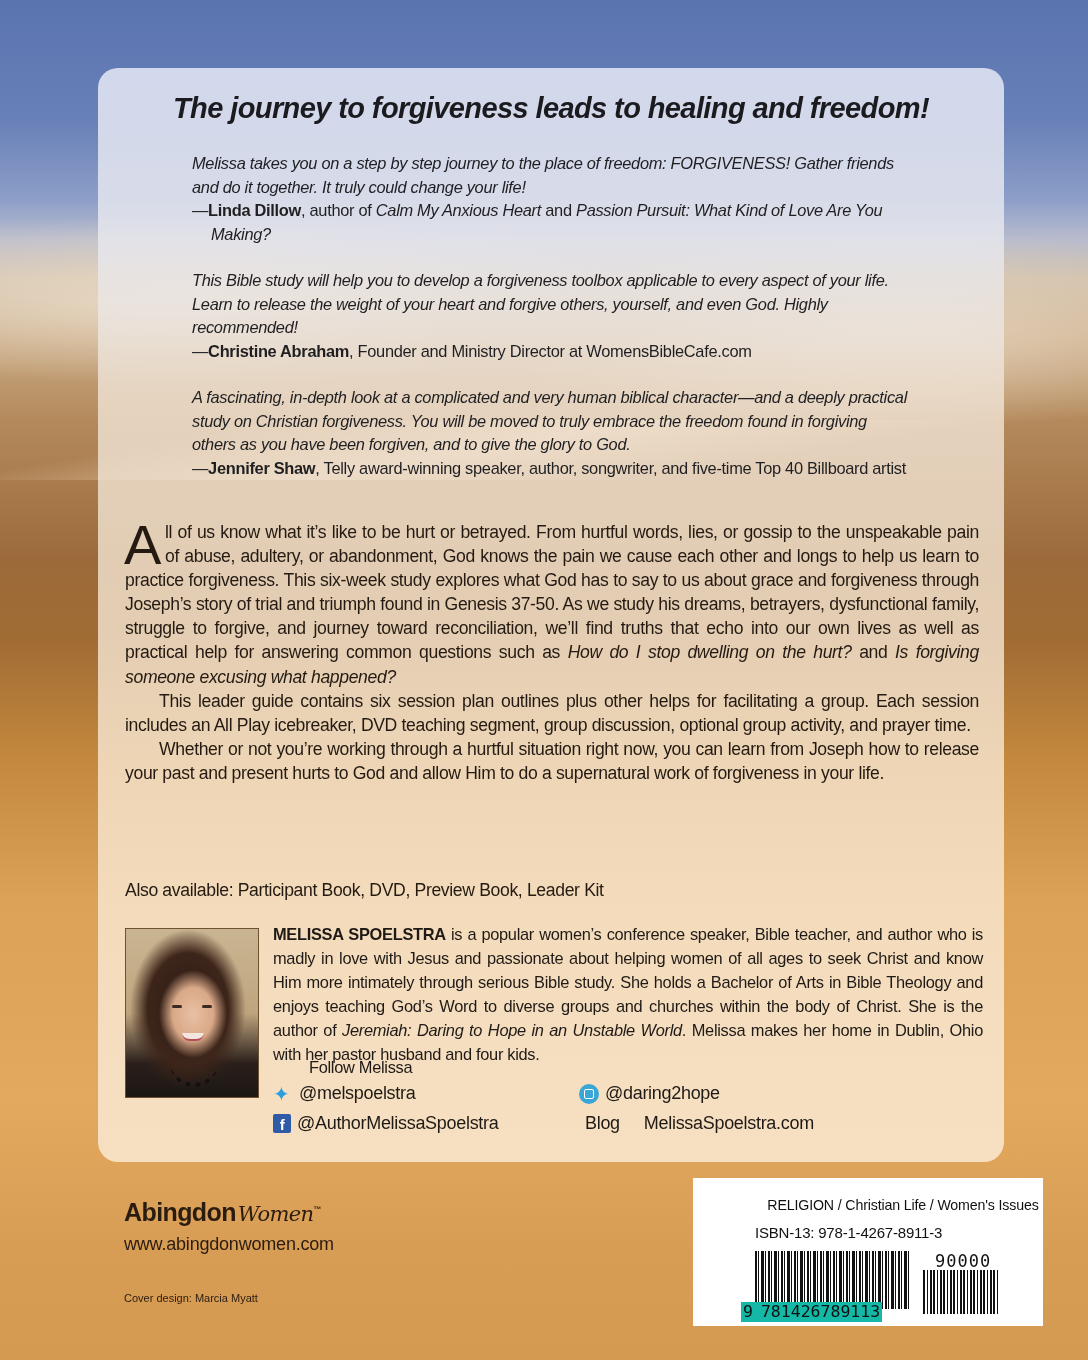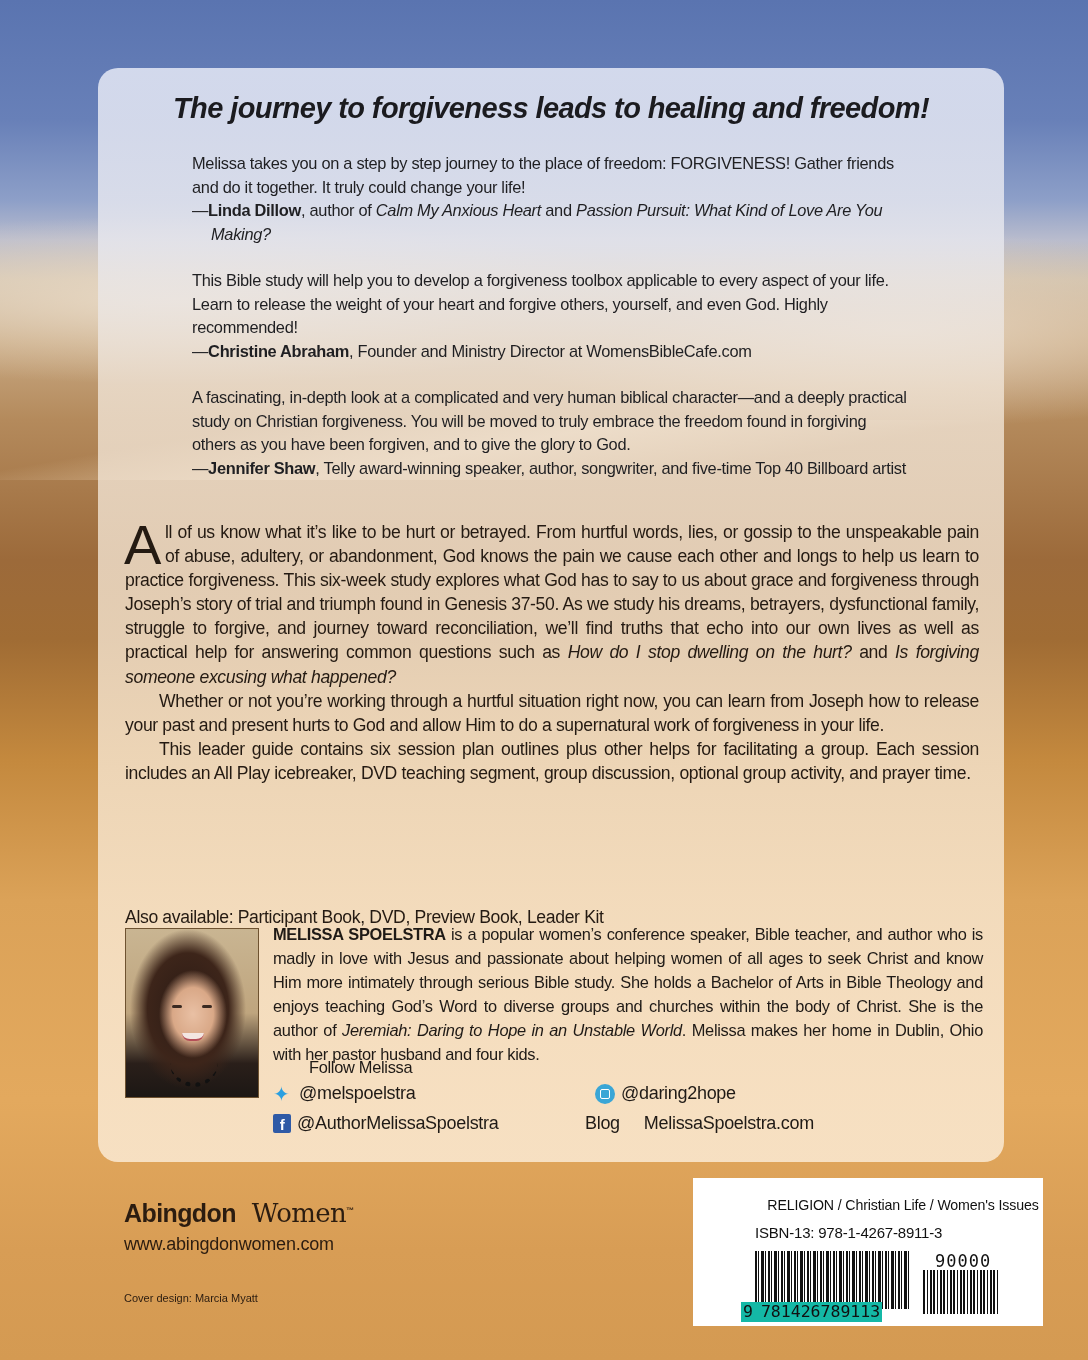--- a/index.html
+++ b/index.html
@@ -41,40 +41,40 @@
     font-size: 29px; letter-spacing: -0.6px;
     color: #1b1b1f;
   }
   .quotes {
     position: absolute; left: 94px; top: 84px; width: 720px;
     font-family: "Liberation Sans Narrow", "Liberation Sans", sans-serif;
     font-size: 16.4px; line-height: 23.5px; letter-spacing: -0.3px;
     color: #1f1f22;
   }
   .quote { margin-bottom: 23px; }
-  .quote-text { }
+  .quote-text { font-style: italic; }
   .attribution { padding-left: 19px; text-indent: -19px; }
   .attribution b { font-weight: bold; }
   .attribution i { font-style: italic; }
 
   .body-text {
     position: absolute; left: 27px; top: 452px; width: 854px;
     font-size: 17.6px; line-height: 24.1px; letter-spacing: -0.35px;
     text-align: justify; color: #241a12;
   }
   .body-text p { margin: 0; }
   .body-text p.indent { text-indent: 34px; }
   .dropcap {
     float: left; font-size: 56px; line-height: 46px;
     margin: 2px 4px 0 -1px; font-weight: normal; color: #241a12;
   }
   .body-text i { font-style: italic; }
   .also {
     position: absolute; left: 27px; top: 812px;
-    font-size: 17.6px; letter-spacing: -0.35px; color: #241a12; margin-top: 27px;
+    font-size: 17.6px; letter-spacing: -0.35px; color: #241a12;
   }
 
   .photo {
     position: absolute; left: 27px; top: 860px; width: 134px; height: 170px;
     border: 1.5px solid #6e5230;
     background:
       radial-gradient(ellipse 34px 44px at 67px 85px, #e9c0a4 0%, #d9a887 60%, rgba(217,168,135,0) 100%),
       radial-gradient(ellipse 58px 80px at 62px 80px, #2a1a14 0%, #3d251a 70%, rgba(61,37,26,0) 100%),
       linear-gradient(180deg, #c9b592 0%, #bfa57e 50%, #2a1f1a 80%, #1c1714 100%);
     overflow: hidden;
@@ -112,21 +112,21 @@
   .ico-instagram::after {
     content: ""; position: absolute; left: 5px; top: 5px; width: 10px; height: 10px;
     border: 1.5px solid #fff; border-radius: 2px; box-sizing: border-box;
   }
 
   .publisher {
     position: absolute; left: 124px; top: 1198px;
     font-size: 25px; font-weight: bold; letter-spacing: -0.6px; color: #2b1c10;
   }
   .publisher .script {
-    font-family: "DejaVu Serif", serif; font-weight: normal; font-size: 26px; margin-left: 16px;
+    font-family: "DejaVu Serif", serif; font-style: italic; font-weight: normal; font-size: 21px; margin-left: 2px;
   }
   .publisher-url {
     position: absolute; left: 124px; top: 1234px;
     font-size: 18px; color: #2b1c10; letter-spacing: -0.2px;
   }
   .credit {
     position: absolute; left: 124px; top: 1292px;
     font-size: 11px; color: #2b1c10;
   }
 
@@ -182,22 +182,22 @@
       <div class="attribution"><span>—</span><b>Christine Abraham</b><span>, Founder and Ministry Director at WomensBibleCafe.com</span></div>
     </div>
     <div class="quote">
       <div class="quote-text">A fascinating, in-depth look at a complicated and very human biblical character—and a deeply practical study on Christian forgiveness. You will be moved to truly embrace the freedom found in forgiving others as you have been forgiven, and to give the glory to God.</div>
       <div class="attribution"><span>—</span><b>Jennifer Shaw</b><span>, Telly award-winning speaker, author, songwriter, and five-time Top 40 Billboard artist</span></div>
     </div>
   </div>
 
   <div class="body-text">
     <p><span class="dropcap">A</span><span>ll of us know what it’s like to be hurt or betrayed. From hurtful words, lies, or gossip to the unspeakable pain of abuse, adultery, or abandonment, God knows the pain we cause each other and longs to help us learn to practice forgiveness. This six-week study explores what God has to say to us about grace and forgiveness through Joseph’s story of trial and triumph found in Genesis 37-50. As we study his dreams, betrayers, dysfunctional family, struggle to forgive, and journey toward reconciliation, we’ll find truths that echo into our own lives as well as practical help for answering common questions such as </span><i>How do I stop dwelling on the hurt?</i><span> and </span><i>Is forgiving someone excusing what happened?</i></p>
+    <p class="indent">This leader guide contains six session plan outlines plus other helps for facilitating a group. Each session includes an All Play icebreaker, DVD teaching segment, group discussion, optional group activity, and prayer time.</p>
     <p class="indent">Whether or not you’re working through a hurtful situation right now, you can learn from Joseph how to release your past and present hurts to God and allow Him to do a supernatural work of forgiveness in your life.</p>
-    <p class="indent">This leader guide contains six session plan outlines plus other helps for facilitating a group. Each session includes an All Play icebreaker, DVD teaching segment, group discussion, optional group activity, and prayer time.</p>
   </div>
 
   <div class="also">Also available: Participant Book, DVD, Preview Book, Leader Kit</div>
 
   <div class="photo">
     <span class="eye" style="left:46px"></span>
     <span class="eye" style="left:76px"></span>
     <span class="smile"></span>
     <span class="necklace"></span>
   </div>
@@ -207,21 +207,21 @@
   <div class="follow">Follow Melissa</div>
 
   <div class="social" style="left:175px; top:1015px;">
     <span class="ico ico-twitter">✦</span>
     <span>@melspoelstra</span>
   </div>
   <div class="social" style="left:175px; top:1045px;">
     <span class="ico ico-facebook">f</span>
     <span>@AuthorMelissaSpoelstra</span>
   </div>
-  <div class="social" style="left:497px; top:1015px;text-align:center;">
+  <div class="social" style="left:481px; top:1015px;text-align:center;">
     <span class="ico ico-instagram"></span>
     <span>@daring2hope</span>
   </div>
   <div class="social" style="left:487px; top:1045px; gap:24px;">
     <span>Blog</span>
     <span>MelissaSpoelstra.com</span>
   </div>
 </div>
 
 <div class="publisher"><span>Abingdon</span><span class="script">Women</span><sup style="font-size:8px">™</sup></div>

